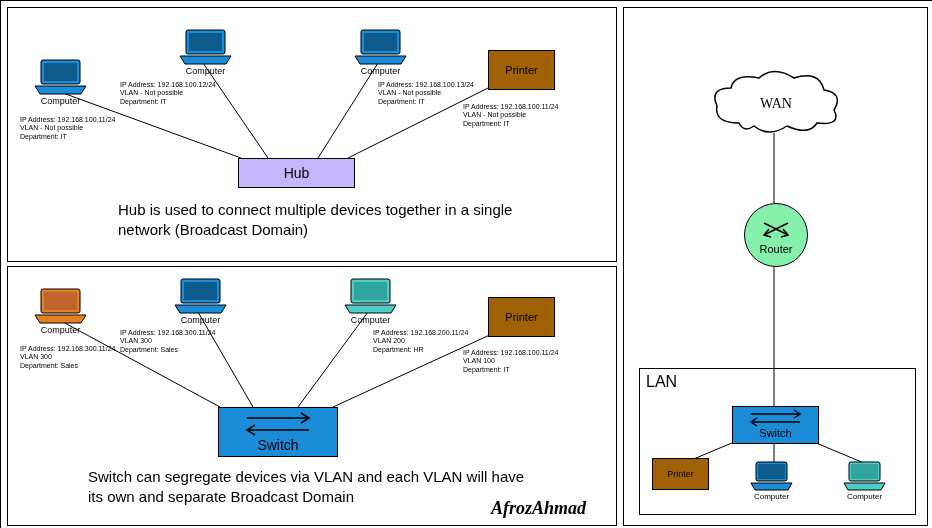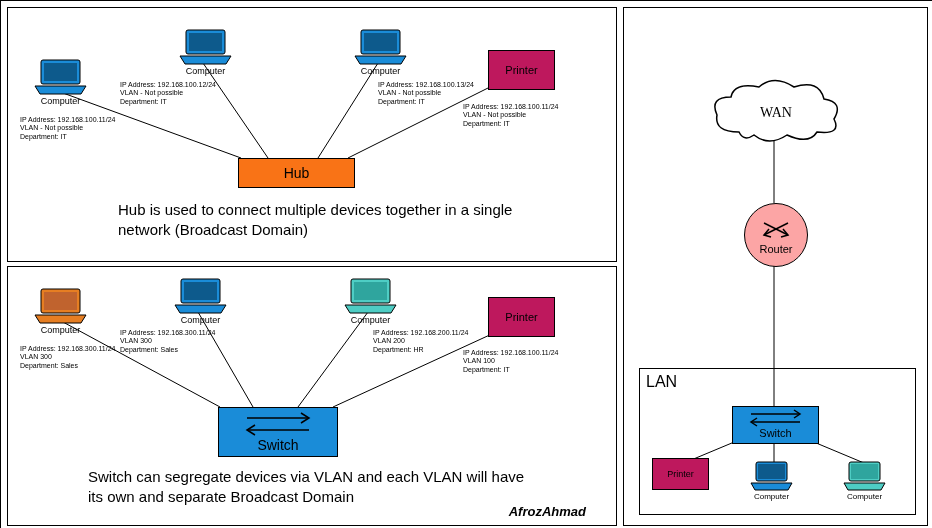--- a/index.html
+++ b/index.html
@@ -1,30 +1,30 @@
 <!DOCTYPE html>
 <html><head>
 <meta charset="utf-8">
 <style>
   body { margin: 0; font-family: 'Comic Sans MS', cursive, sans-serif; background: #fff; }
   .canvas { position: relative; width: 932px; height: 528px; background: #fff; border: 1px solid #000; }
   .panel { position: absolute; border: 1px solid #000; background: #fff; }
   .device { position: absolute; text-align: center; }
   .device-label { font-size: 9px; color: #000; }
   .details { position: absolute; font-size: 7px; line-height: 1.2; text-align: left; }
-  .hub-box { position: absolute; background: #f97316; border: 1px solid #000; text-align: center; font-size: 14px; color: #000; display: flex; align-items: center; justify-content: center; }
+  .hub-box { position: absolute; background: #c4b5fd; border: 1px solid #000; text-align: center; font-size: 14px; color: #000; display: flex; align-items: center; justify-content: center; }
   .switch-box { position: absolute; background: #1a8cd8; border: 1px solid #000; text-align: center; color: #000; font-size: 14px; }
   .caption { position: absolute; font-size: 15px; color: #000; line-height: 1.3; }
   .lan-box { position: absolute; border: 1px solid #000; }
   .lan-label { position: absolute; font-size: 16px; }
-  .signature { position: absolute; font-style: italic; font-weight: bold; font-size: 13px; font-family: Liberation Sans, sans-serif; }
+  .signature { position: absolute; font-style: italic; font-weight: bold; font-size: 18px; font-family: Liberation Serif, serif; }
   svg.lines { position: absolute; top: 0; left: 0; pointer-events: none; }
   .laptop svg { display: block; }
-  .printer-box { position: absolute; background: #be185d; border: 1px solid #000; text-align: center; font-size: 11px; color: #000; display:flex; align-items:center; justify-content:center;}
-  .router-circle { position:absolute; border-radius:50%; background:#fca5a5; border:1px solid #000; display:flex; flex-direction:column; align-items:center; justify-content:center; font-size:11px;}
+  .printer-box { position: absolute; background: #a16207; border: 1px solid #000; text-align: center; font-size: 11px; color: #000; display:flex; align-items:center; justify-content:center;}
+  .router-circle { position:absolute; border-radius:50%; background:#86efac; border:1px solid #000; display:flex; flex-direction:column; align-items:center; justify-content:center; font-size:11px;}
   .cloud { position:absolute; }
   .arrow { stroke:#000; stroke-width:1.5; fill:none; }
 </style>
 </head>
 <body>
 
 <div class="canvas">
 
   <div class="panel" style="left:6px; top:6px; width:608px; height:253px;">
     <svg class="lines" width="608" height="253">
@@ -151,21 +151,21 @@
 
   <div class="panel" style="left:622px; top:6px; width:303px; height:517px;">
     <svg class="lines" width="303" height="517">
       <line x1="150" y1="125" x2="150" y2="195" stroke="#000" stroke-width="1"></line>
       <line x1="150" y1="255" x2="150" y2="405" stroke="#000" stroke-width="1"></line>
       <line x1="115" y1="432" x2="60" y2="455" stroke="#000" stroke-width="1"></line>
       <line x1="150" y1="432" x2="150" y2="455" stroke="#000" stroke-width="1"></line>
       <line x1="185" y1="432" x2="240" y2="455" stroke="#000" stroke-width="1"></line>
     </svg>
 
-    <div class="cloud" style="left:85px; top:69px;">
+    <div class="cloud" style="left:85px; top:60px;">
       <svg width="135" height="75">
         <path d="M30 55 Q5 55 8 38 Q0 20 22 20 Q25 5 50 10 Q65 -3 85 10 Q110 2 115 22 Q135 25 125 42 Q133 58 108 55 Q100 68 78 58 Q60 70 45 58 Q35 65 30 55 Z" fill="#fff" stroke="#000" stroke-width="1.5"></path>
         <text x="67" y="40" text-anchor="middle" font-size="14" font-family="'Comic Sans MS',cursive">WAN</text>
       </svg>
     </div>
 
     <div class="router-circle" style="left:120px; top:195px; width:62px; height:62px;">
       <svg width="40" height="28">
         <line x1="8" y1="8" x2="32" y2="20" class="arrow"></line>
           <polyline points="27,14 32,20 25,22" class="arrow"></polyline>

